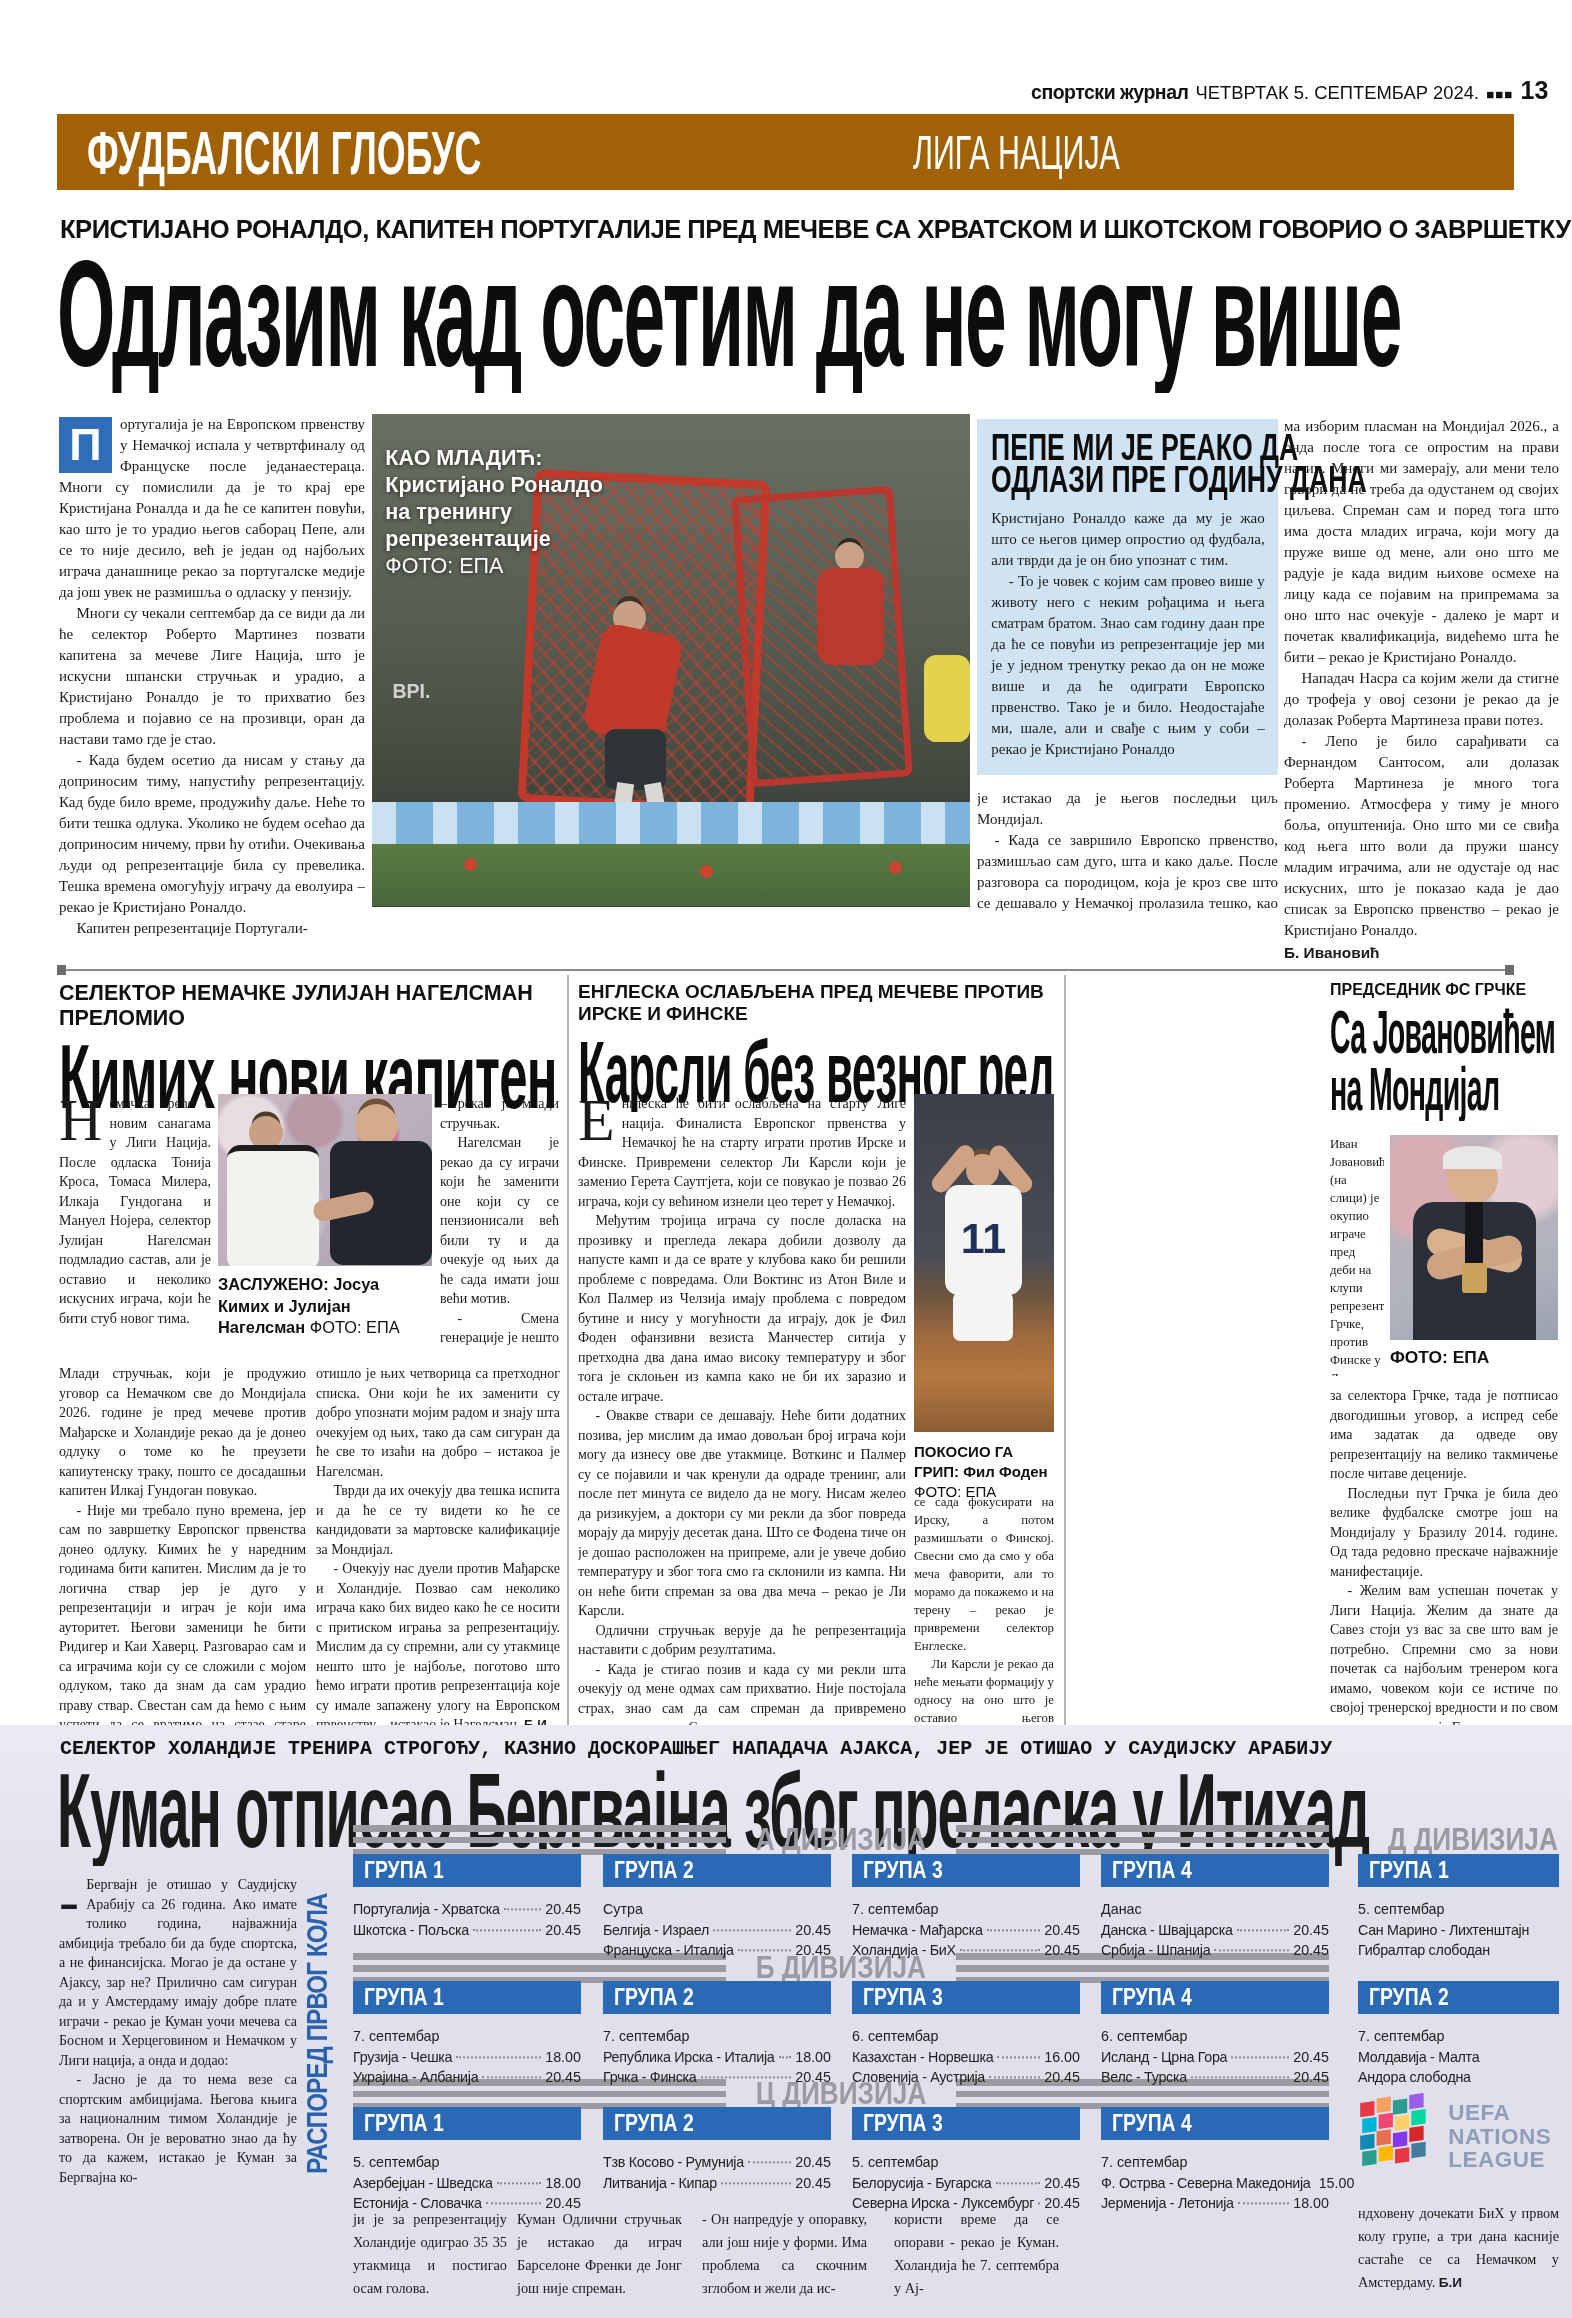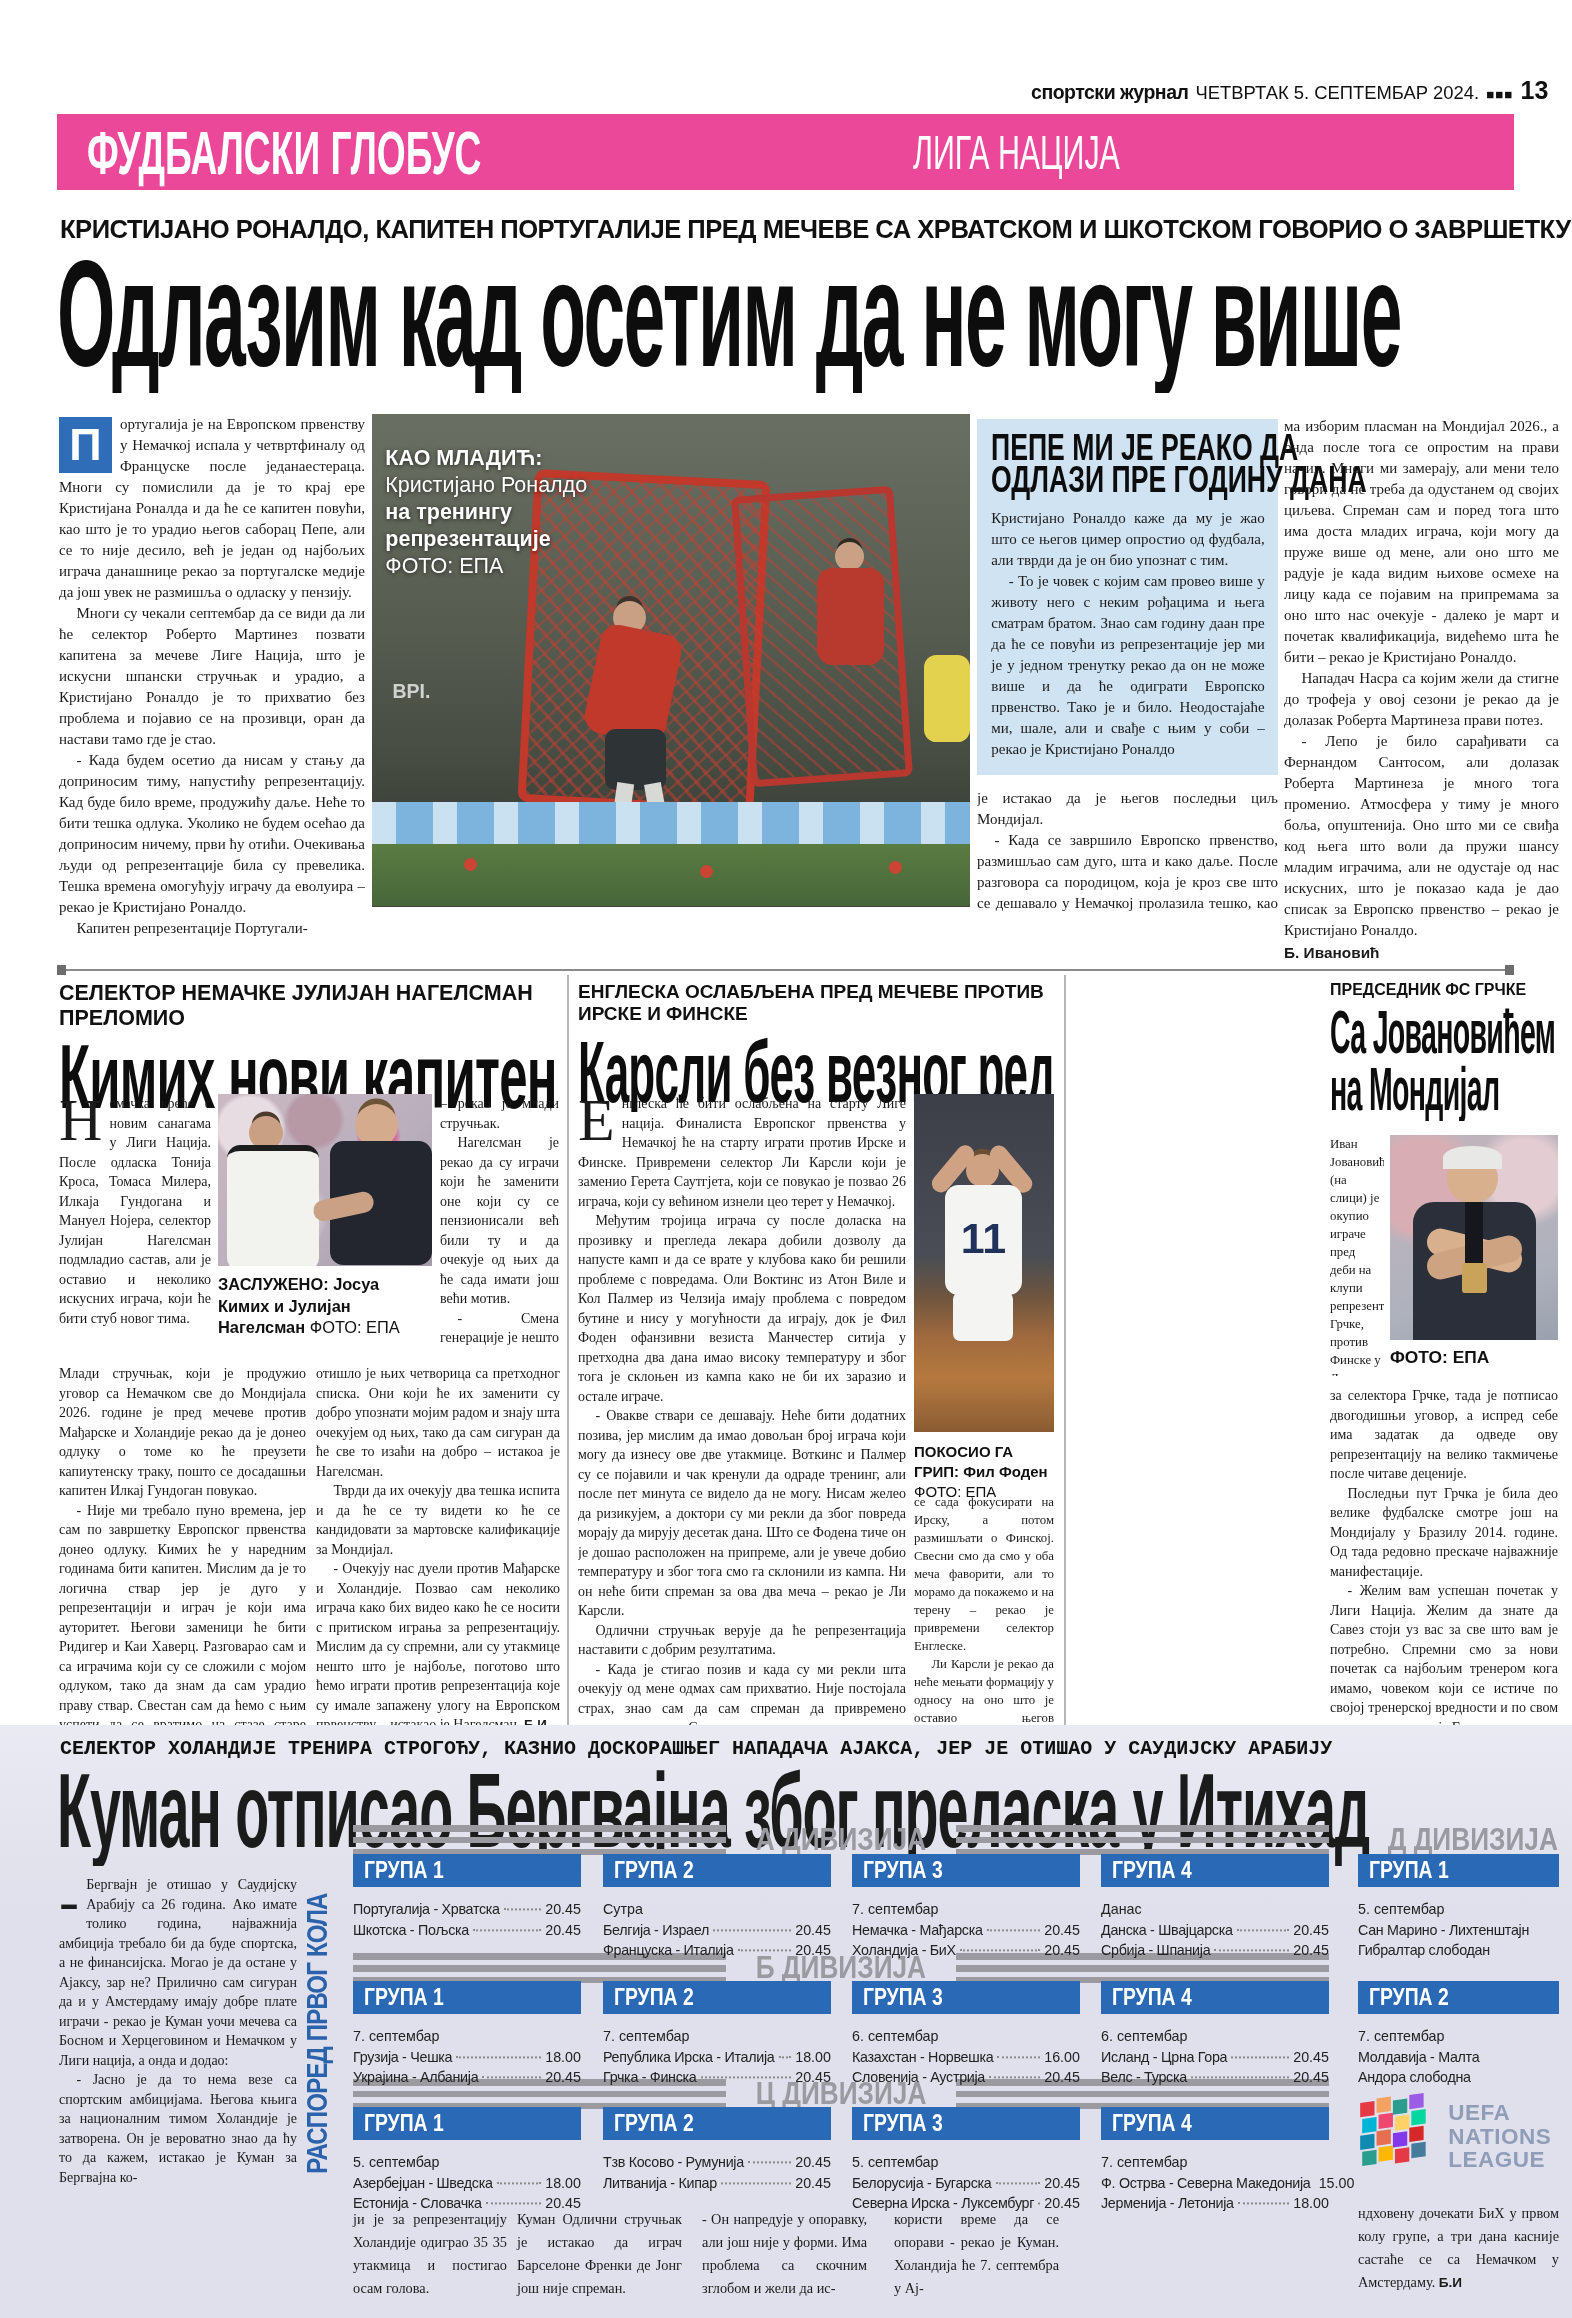--- a/index.html
+++ b/index.html
@@ -5,21 +5,21 @@
   html,body{margin:0;padding:0;}
   body{width:1573px;height:2319px;background:#ffffff;font-family:"Liberation Serif",serif;color:#1b1b1b;overflow:hidden;position:relative;}
   .abs{position:absolute;}
   .cond{display:inline-block;transform:scaleX(var(--sx,.6));transform-origin:0 50%;white-space:nowrap;}
   .sans{font-family:"Liberation Sans",sans-serif;}
   
   .dateline{top:76px;right:24.6px;font-family:"Liberation Sans",sans-serif;font-size:18.4px;color:#111;display:flex;align-items:baseline;gap:7.2px;}
   .dateline .paper{font-weight:bold;font-size:19.5px;letter-spacing:-0.5px;}
   .dateline .sqs{font-size:13.3px;letter-spacing:1px;}
   .dateline .pno{font-weight:bold;font-size:25px;}
-  .banner{top:114px;left:57px;width:1457px;height:76px;background:#ec4899;display:flex;align-items:center;}
+  .banner{top:114px;left:57px;width:1457px;height:76px;background:#a16207;display:flex;align-items:center;}
   .banner .t1{color:#fff;font-family:"Liberation Sans",sans-serif;font-weight:bold;font-size:62px;margin-left:30px;}
   .banner .t2{color:#fff;font-family:"Liberation Sans",sans-serif;font-weight:normal;font-size:49px;margin-left:169px;}
   
   .kicker{font-family:"Liberation Sans",sans-serif;font-weight:bold;color:#111;}
   .main-kicker{top:215px;left:60px;font-size:25.6px;letter-spacing:-0.5px;width:1459px;white-space:nowrap;}
   .main-headline{top:237px;left:57px;width:1458px;height:156px;overflow:hidden;}
   .main-headline span{font-family:"Liberation Sans",sans-serif;font-weight:bold;font-size:150px;line-height:154px;letter-spacing:-3.1px;color:#0d0d0d;}
   .sec-headline span{font-family:"Liberation Sans",sans-serif;font-weight:bold;color:#0d0d0d;letter-spacing:-1.5px;}
   
   .coltext{text-align:justify;}
@@ -114,21 +114,21 @@
     <div style="width:100%;height:100%;background:repeating-linear-gradient(90deg,rgba(255,255,255,.85) 0 23.6px,rgba(125,180,222,0) 23.6px 61px);opacity:.7;"></div>
   </div>
 
   <div class="abs" style="left:0;top:430px;width:598px;height:62px;background:linear-gradient(180deg,#5a7c41,#47663a);"></div>
   <div class="abs" style="left:92px;top:444px;width:13.3px;height:13.3px;border-radius:50%;background:#cc4434;"></div>
   <div class="abs" style="left:328px;top:451px;width:13.3px;height:13.3px;border-radius:50%;background:#cc4434;"></div>
   <div class="abs" style="left:517px;top:447px;width:13.3px;height:13.3px;border-radius:50%;background:#cc4434;"></div>
 
   <div class="abs overlay-cap" style="left:13.3px;top:31px;width:287px;">
     <span style="font-family:'Liberation Sans',sans-serif;font-weight:bold;">КАО МЛАДИЋ:</span><br>
-    <span class="sans" style="font-weight:normal;">Кристијано Роналдо</span><br>
+    <span class="sans" style="font-weight:bold;">Кристијано Роналдо</span><br>
     <span class="sans" style="font-weight:bold;">на тренингу</span><br>
     <span class="sans" style="font-weight:bold;">репрезентације</span><br>
     <span class="sans">ФОТО: ЕПА</span>
   </div>
 </div>
 
 <div class="abs" style="left:977px;top:419px;width:301px;">
   <div class="pepe-box">
     <div class="pepe-title">
       <span class="cond" style="--sx:.72">ПЕПЕ МИ ЈЕ РЕАКО ДА</span><br>

